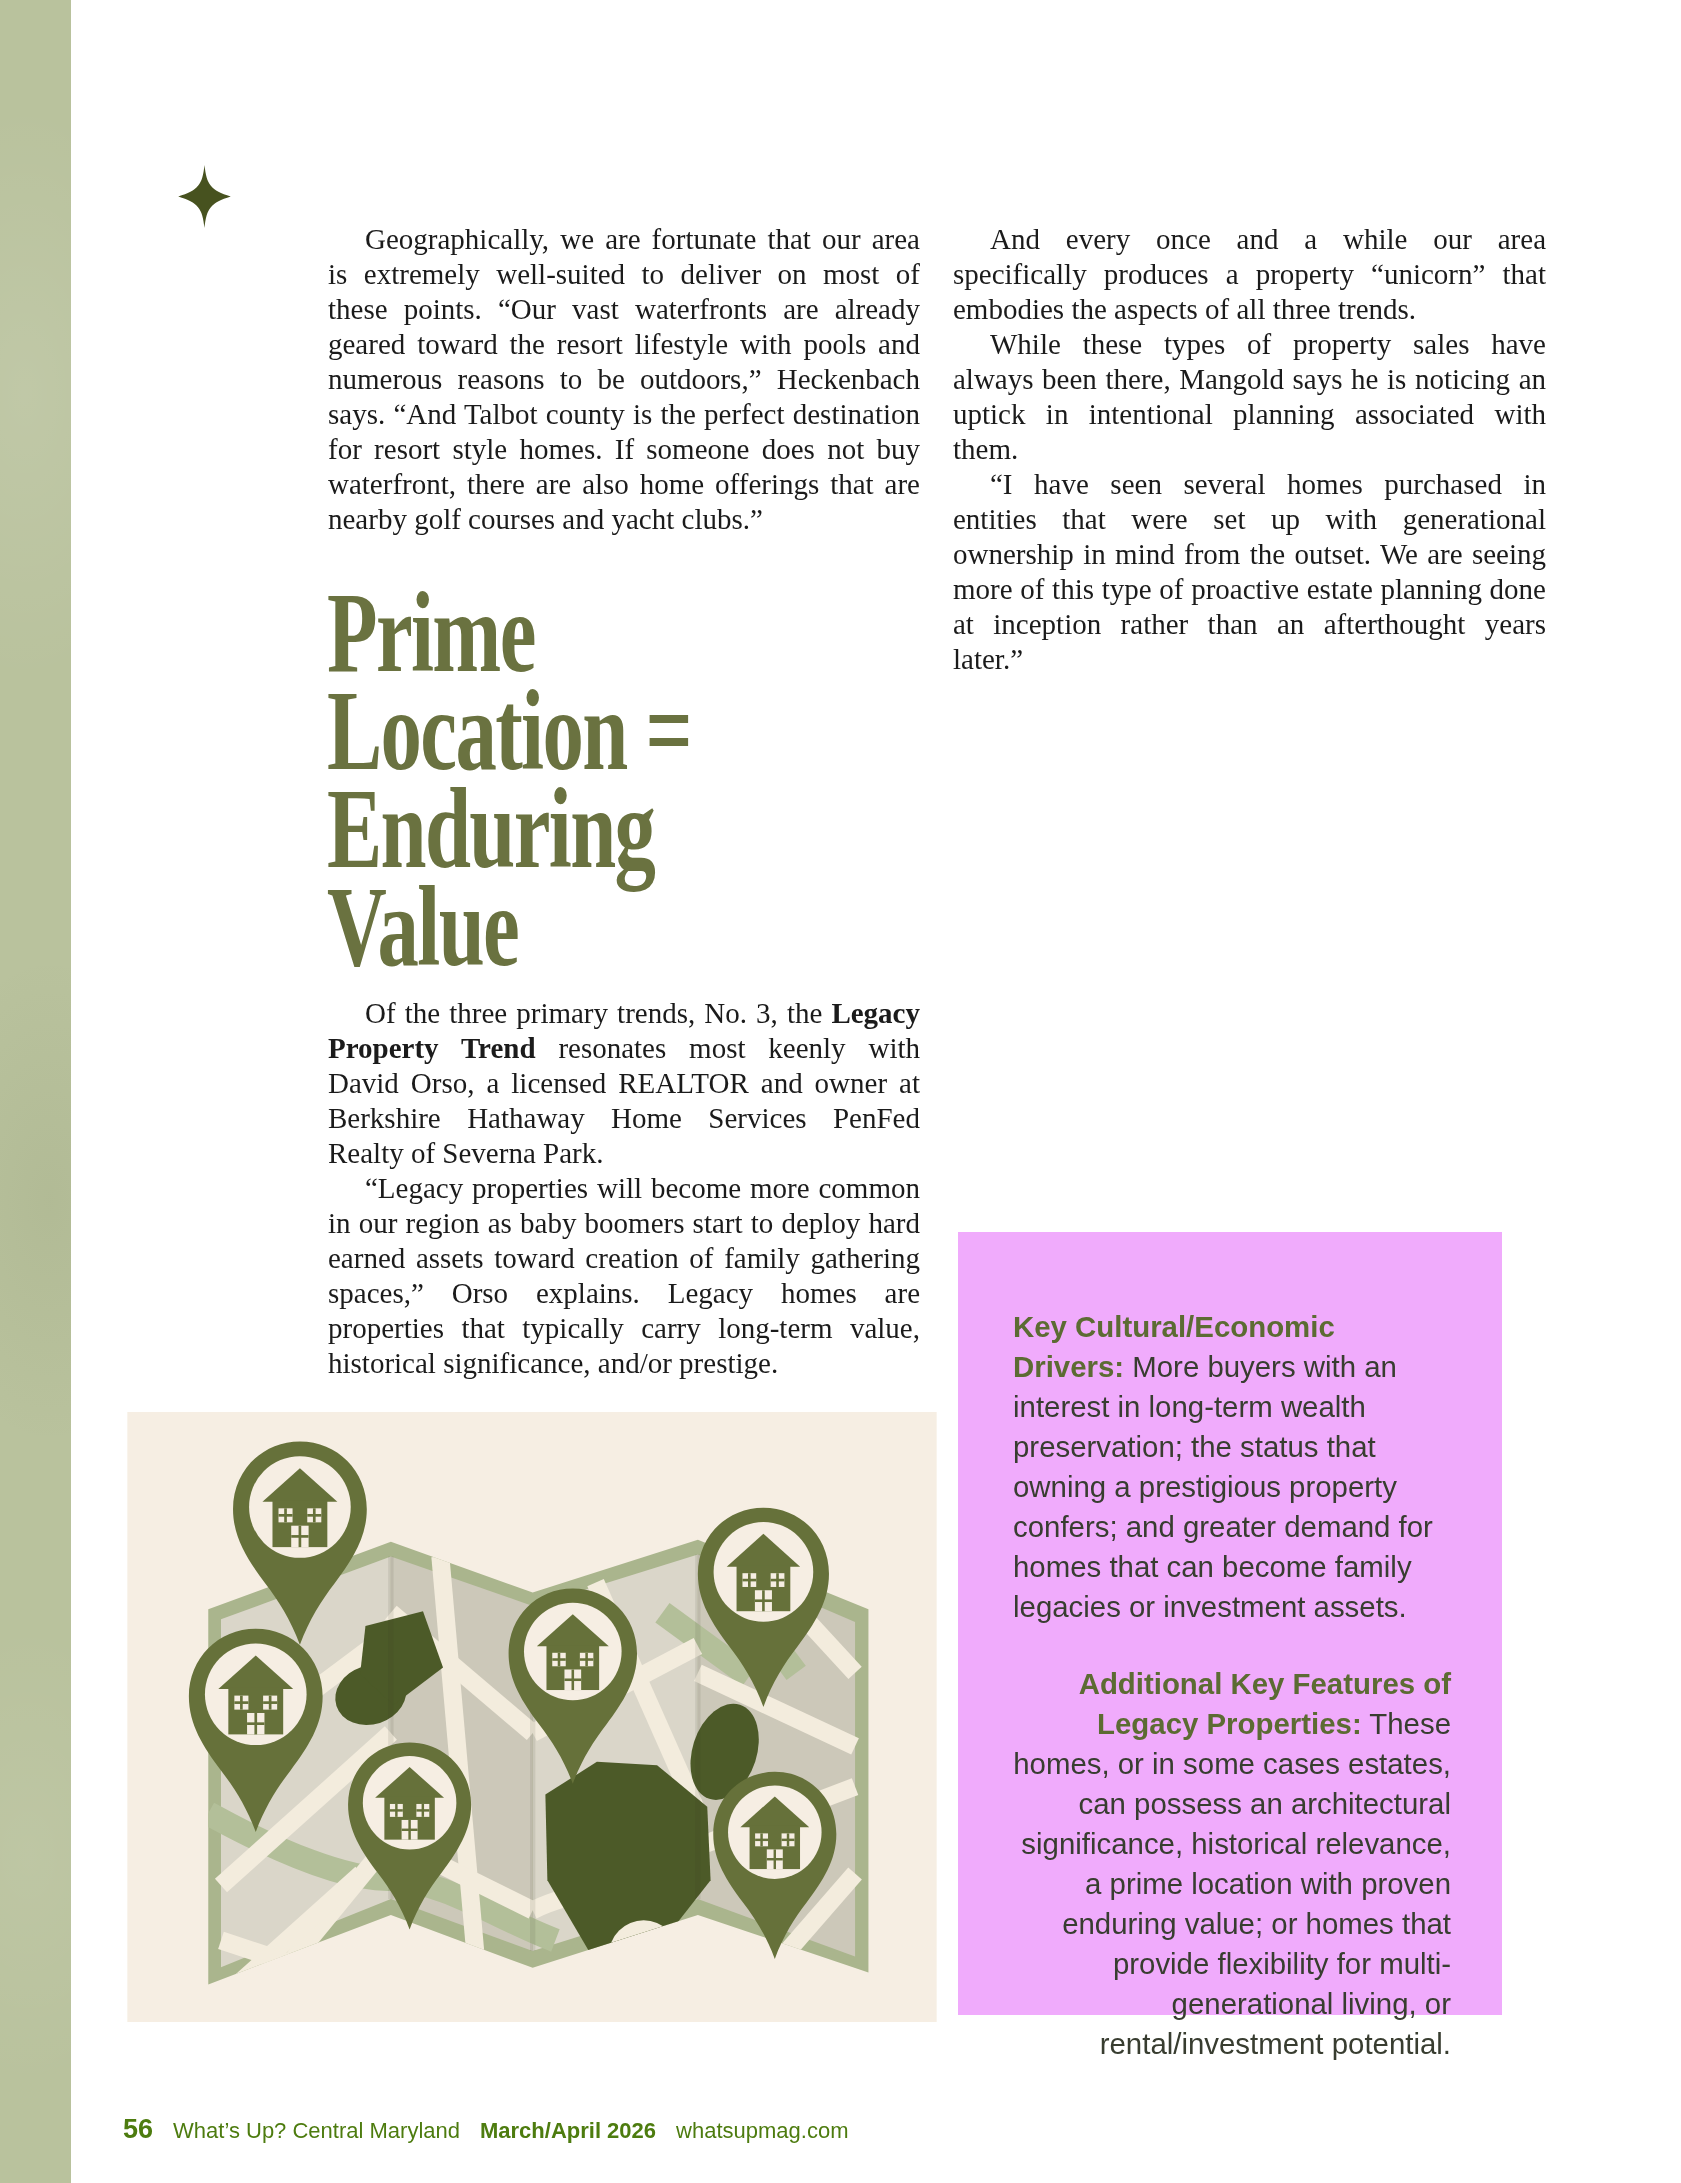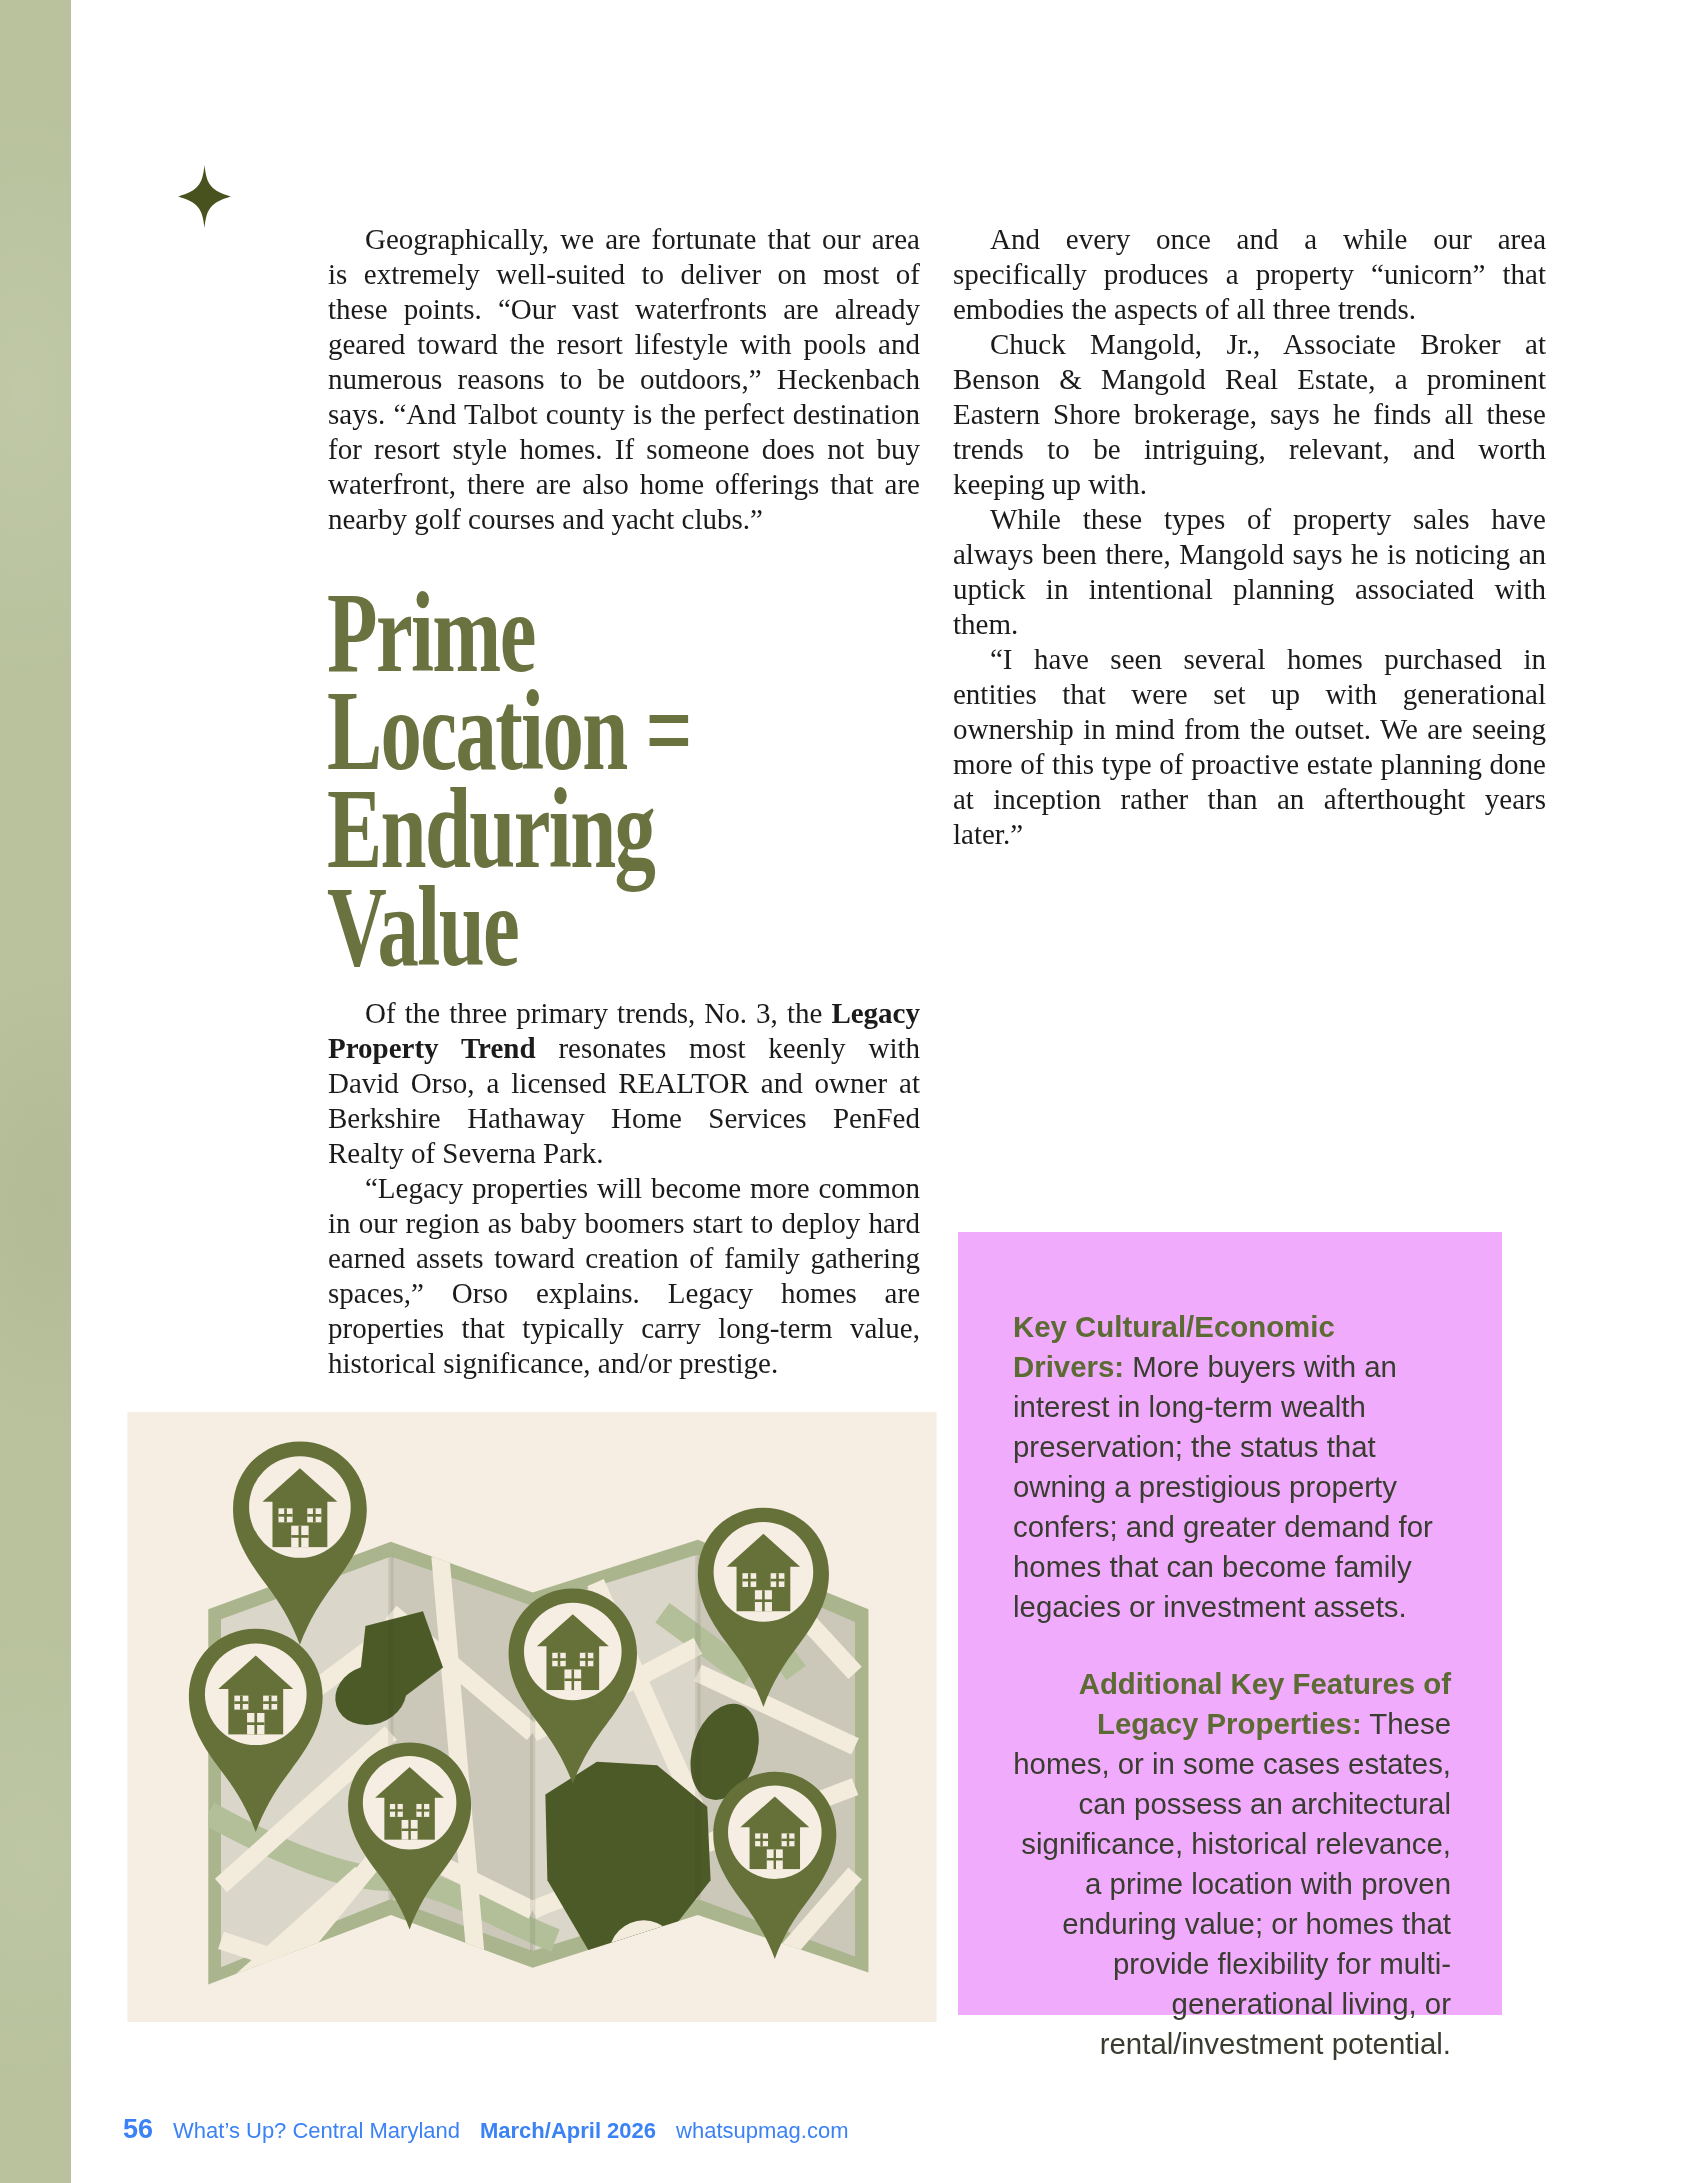--- a/index.html
+++ b/index.html
@@ -34,21 +34,21 @@
   .keybox p{margin:0;}
   .keybox p + p{margin-top:37px;text-align:right;}
   .keybox .kh{font-weight:bold;color:#5c6b33;}
 
   
   .illo{position:absolute;left:127px;top:1412px;width:810px;height:610px;}
   .illo svg{display:block;width:100%;height:100%;}
 
   
   .footer{position:absolute;left:123px;top:2114px;display:flex;align-items:baseline;gap:20px;
-    font-family:"Liberation Sans",sans-serif;color:#3b82f6;font-size:22px;}
+    font-family:"Liberation Sans",sans-serif;color:#4d7c0f;font-size:22px;}
   .footer .pn{font-size:27px;font-weight:bold;}
   .footer .bold{font-weight:bold;}
 </style>
 </head>
 <body>
 
 <div class="page">
 
   <div class="strip"></div>
 
@@ -67,21 +67,20 @@
     <span class="hl">Value</span>
   </div>
 
   <div class="serifcol col-left-2">
     <p><span>Of the three primary trends, No. 3, the </span><span class="b">Legacy Property Trend</span><span> resonates most keenly with David Orso, a licensed REALTOR and owner at Berkshire Hathaway Home Services PenFed Realty of Severna Park.</span></p>
     <p><span>“Legacy properties will become more common in our region as baby boomers start to deploy hard earned assets toward creation of family gathering spaces,” Orso explains. Legacy homes are properties that typically carry long-term value, historical significance, and/or prestige.</span></p>
   </div>
 
   <div class="serifcol col-right">
     <p><span>And every once and a while our area specifically produces a property “unicorn” that embodies the aspects of all three trends.</span></p>
-    <p><span>Chuck Mangold, Jr., Associate Broker at Benson &amp; Mangold Real Estate, a prominent Eastern Shore brokerage, says he finds all these trends to be intriguing, relevant, and worth keeping up with.</span></p>
     <p><span>While these types of property sales have always been there, Mangold says he is noticing an uptick in intentional planning associated with them.</span></p>
     <p><span>“I have seen several homes purchased in entities that were set up with generational ownership in mind from the outset. We are seeing more of this type of proactive estate planning done at inception rather than an afterthought years later.”</span></p>
   </div>
 
   <div class="keybox">
     <p>
       <span class="kh">Key Cultural/Economic Drivers:</span>
       <span> </span><span>More buyers with an interest in long-term wealth preservation; the status that owning a prestigious property confers; and greater demand for homes that can become family legacies or investment assets.</span>
     </p>
     <p>

